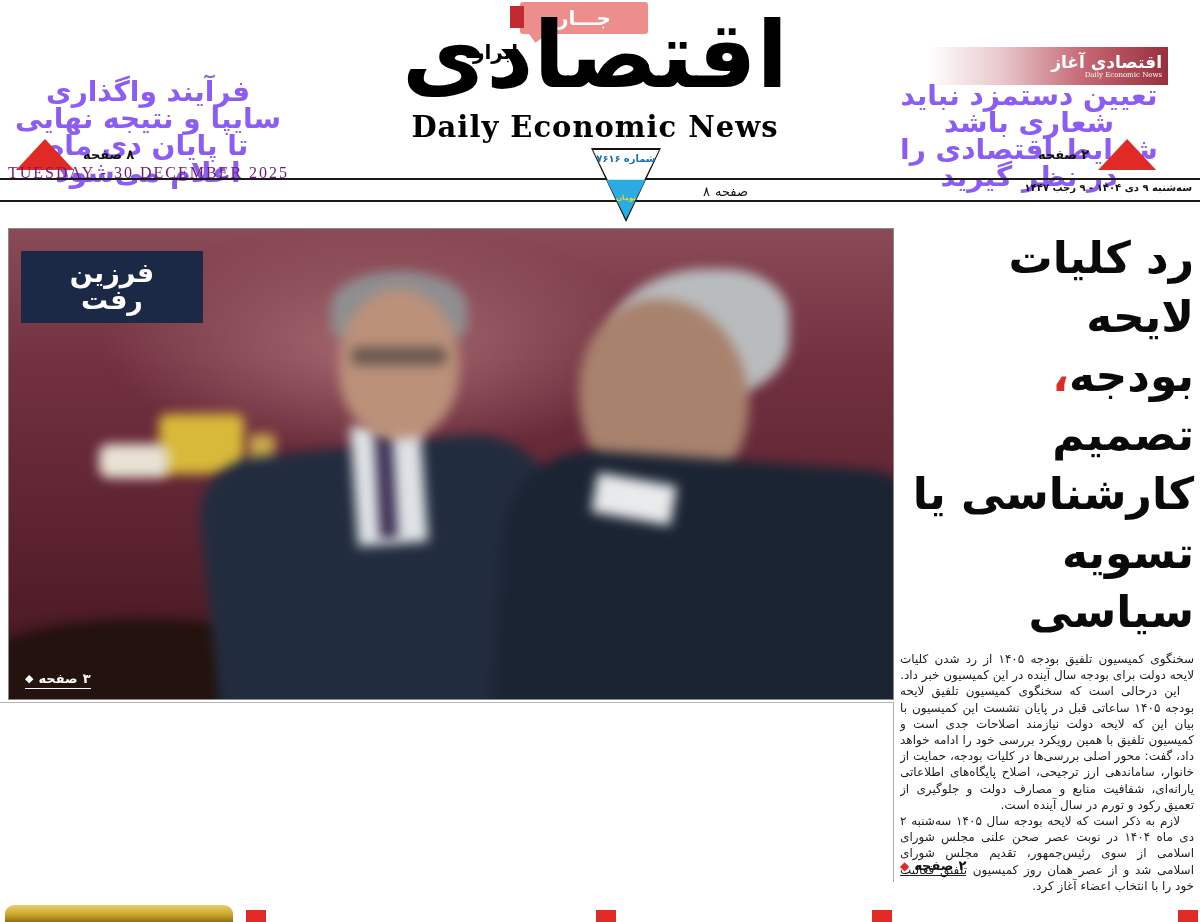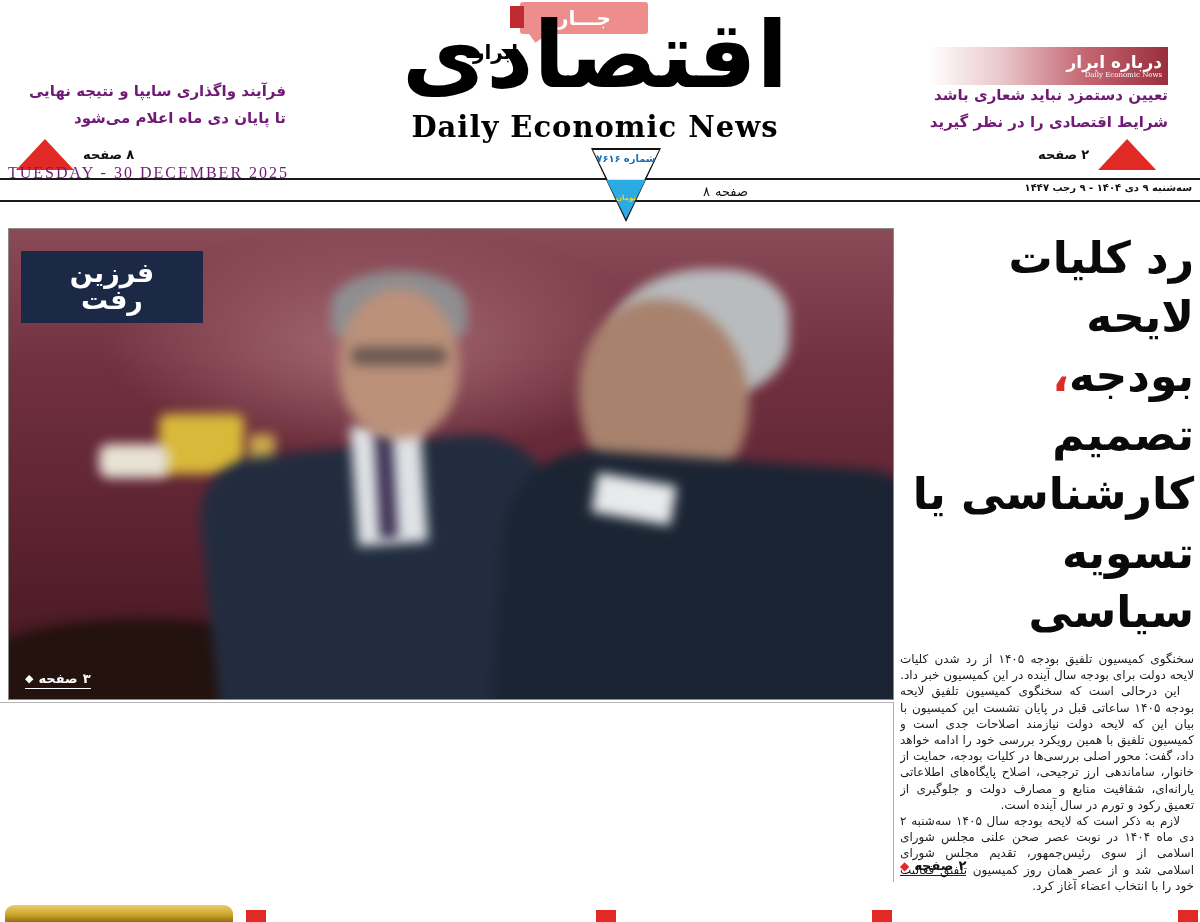--- a/index.html
+++ b/index.html
@@ -1,21 +1,21 @@
 <!DOCTYPE html>
 <html lang="fa"><head>
 <meta charset="utf-8">
 <style>
   html,body{margin:0;padding:0;background:#e8e8e8;}
   #page{position:relative;width:1200px;height:922px;background:#ffffff;margin:0 auto;
         overflow:hidden;font-family:"DejaVu Sans",sans-serif;color:#111;}
   [dir=rtl]{unicode-bidi:embed;}
 
   
-  .teaser-top{position:absolute;font-weight:bold;font-size:15px;line-height:27px;text-align:right;color:#701a75;}
+  .teaser-top{position:absolute;font-weight:bold;font-size:28px;line-height:27px;text-align:center;color:#8b5cf6;}
   .tl-teaser{left:10px;top:78px;width:276px;}
   .tr-teaser{left:890px;top:82px;width:278px;}
   .pagelink-row{position:absolute;display:flex;align-items:center;gap:9px;}
   .tl-pagelink{left:16px;top:139px;}
   .tr-pagelink{left:1038px;top:139px;}
   .red-tri{width:58px;height:31px;background:#e12a26;clip-path:polygon(50% 0,0 100%,100% 100%);}
   .pg-small{display:inline-flex;gap:4px;font-size:13px;font-weight:bold;color:#111;}
 
   .bubble{position:absolute;left:520px;top:2px;width:128px;height:32px;background:#ee8e8c;border-radius:3px;
           display:flex;align-items:center;justify-content:center;color:#fff;font-weight:bold;font-size:20px;z-index:1;}
@@ -126,21 +126,21 @@
     <span class="cap"></span>
     <span>جـــار</span>
   </div>
   <div class="logo-fa">
     <span>اقتصادی</span>
     <span class="logo-fa-small">ابرار</span>
   </div>
   <div class="logo-en">Daily Economic News</div>
 
   <div class="banner">
-    <span class="b-fa">درباره ابرار</span>
+    <span class="b-fa">اقتصادی آغاز</span>
     <span class="b-en">Daily Economic News</span>
   </div>
   <div class="teaser-top tr-teaser">
     <div>تعیین دستمزد نباید شعاری باشد</div>
     <div>شرایط اقتصادی را در نظر گیرید</div>
   </div>
   <div class="pagelink-row tr-pagelink">
     <span class="pg-small">
       <span>صفحه</span>
       <span>۲</span>

